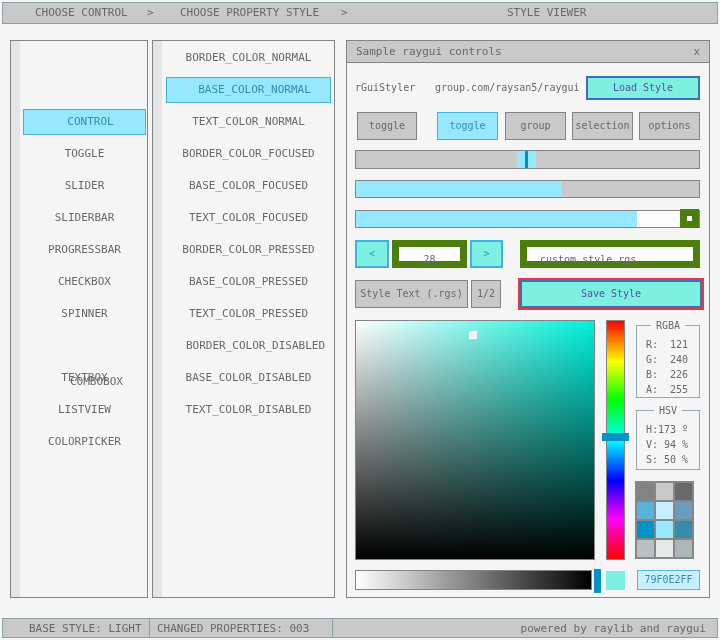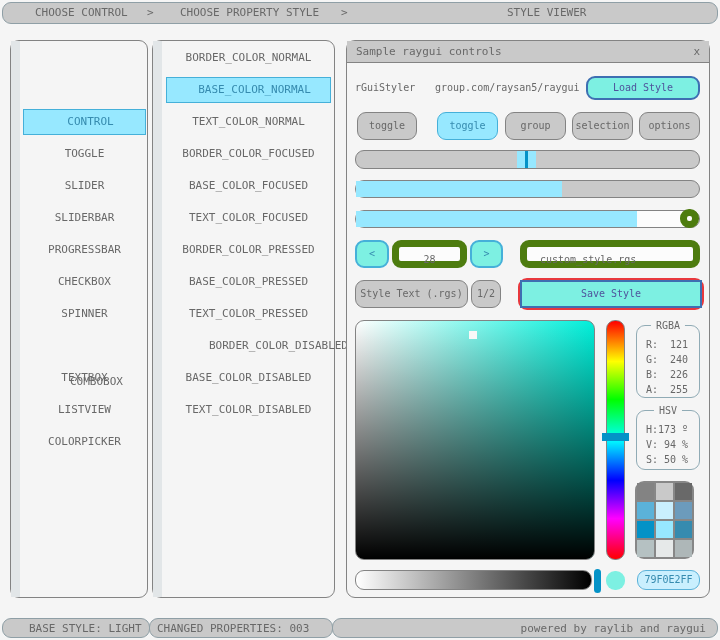--- a/index.html
+++ b/index.html
@@ -2,21 +2,21 @@
 <html><head>
 <meta charset="utf-8">
 <style>
   * { margin:0; padding:0; box-sizing:border-box; }
   html,body { width:720px; height:640px; }
   body {
     position:relative; background:#f5f5f5; overflow:hidden;
     font-family:"DejaVu Sans Mono", monospace; color:#686868;
     -webkit-font-smoothing:none;
   }
-  .abs { position:absolute;border-radius:9px; }
+  .abs { position:absolute; }
 
   
   .bar { background:#c9c9c9; border:1px solid #8f9fa6; }
   .bar-text { position:absolute; top:0; height:20px; line-height:20px; font-size:11px; white-space:nowrap; }
 
   
   .panel { background:#f5f5f5; border:1px solid #838383; }
   .scrollstrip { position:absolute; left:0; top:0; bottom:0; width:9px; background:#e2e6e8; }
   .list-item {
     position:absolute; height:26px; line-height:26px; text-align:center;
@@ -125,21 +125,21 @@
   <div class="scrollstrip"></div>
   <div class="list-item" style="left:13px; width:165px; top:4px;">BORDER_COLOR_NORMAL</div>
   <div class="list-item selected" style="left:13px; width:165px; top:36px;">BASE_COLOR_NORMAL</div>
   <div class="list-item" style="left:13px; width:165px; top:68px;">TEXT_COLOR_NORMAL</div>
   <div class="list-item" style="left:13px; width:165px; top:100px;">BORDER_COLOR_FOCUSED</div>
   <div class="list-item" style="left:13px; width:165px; top:132px;">BASE_COLOR_FOCUSED</div>
   <div class="list-item" style="left:13px; width:165px; top:164px;">TEXT_COLOR_FOCUSED</div>
   <div class="list-item" style="left:13px; width:165px; top:196px;">BORDER_COLOR_PRESSED</div>
   <div class="list-item" style="left:13px; width:165px; top:228px;">BASE_COLOR_PRESSED</div>
   <div class="list-item" style="left:13px; width:165px; top:260px;">TEXT_COLOR_PRESSED</div>
-  <div class="list-item" style="left:30px; width:165px; top:292px;text-align:right;">BORDER_COLOR_DISABLED</div>
+  <div class="list-item" style="left:20px; width:165px; top:292px;">BORDER_COLOR_DISABLED</div>
   <div class="list-item" style="left:13px; width:165px; top:324px;">BASE_COLOR_DISABLED</div>
   <div class="list-item" style="left:13px; width:165px; top:356px;">TEXT_COLOR_DISABLED</div>
 </div>
 
 <div class="abs window" style="left:346px; top:40px; width:364px; height:558px;">
 
   <div class="titlebar">
     <span class="title">Sample raygui controls</span>
     <span class="close">x</span>
   </div>

